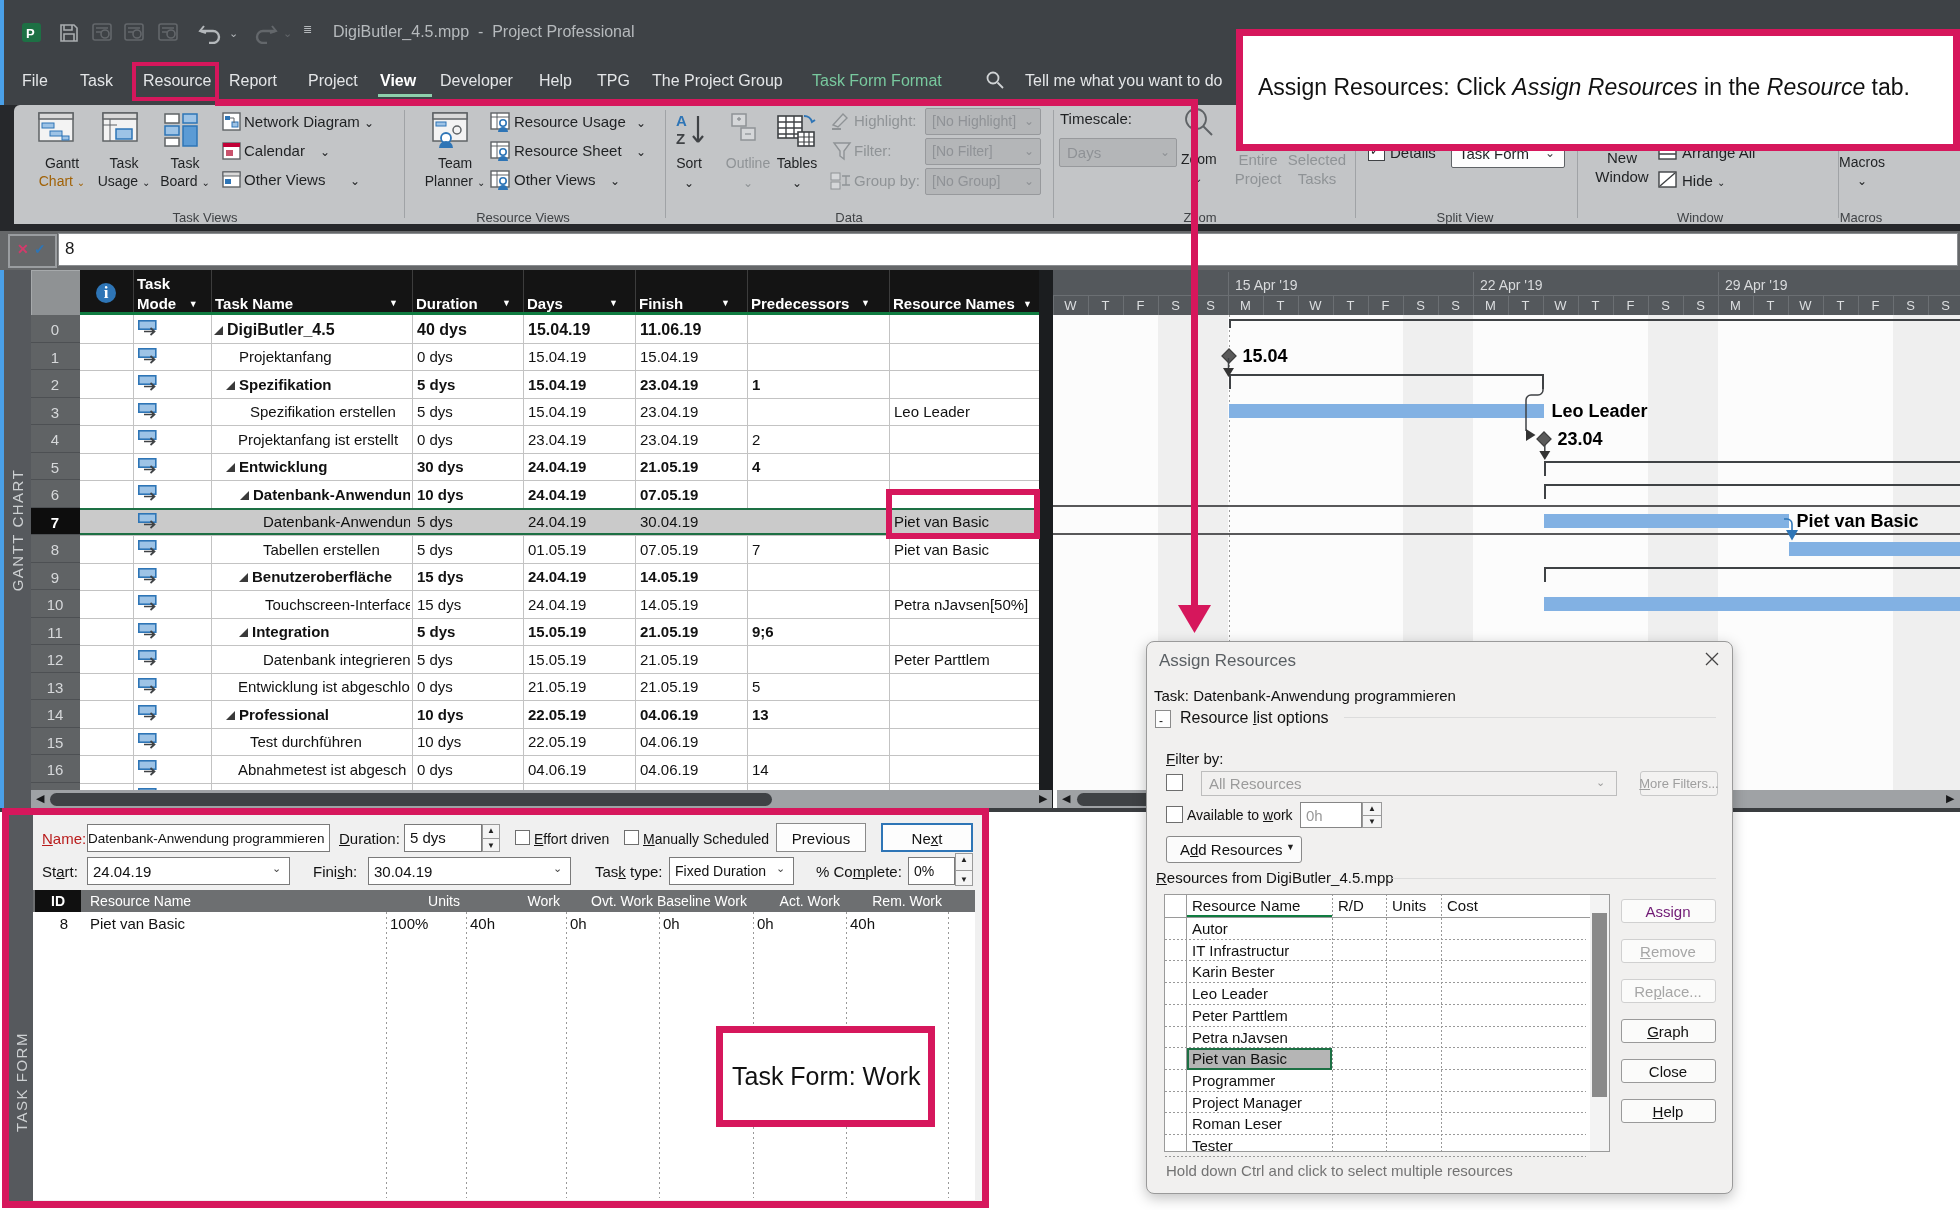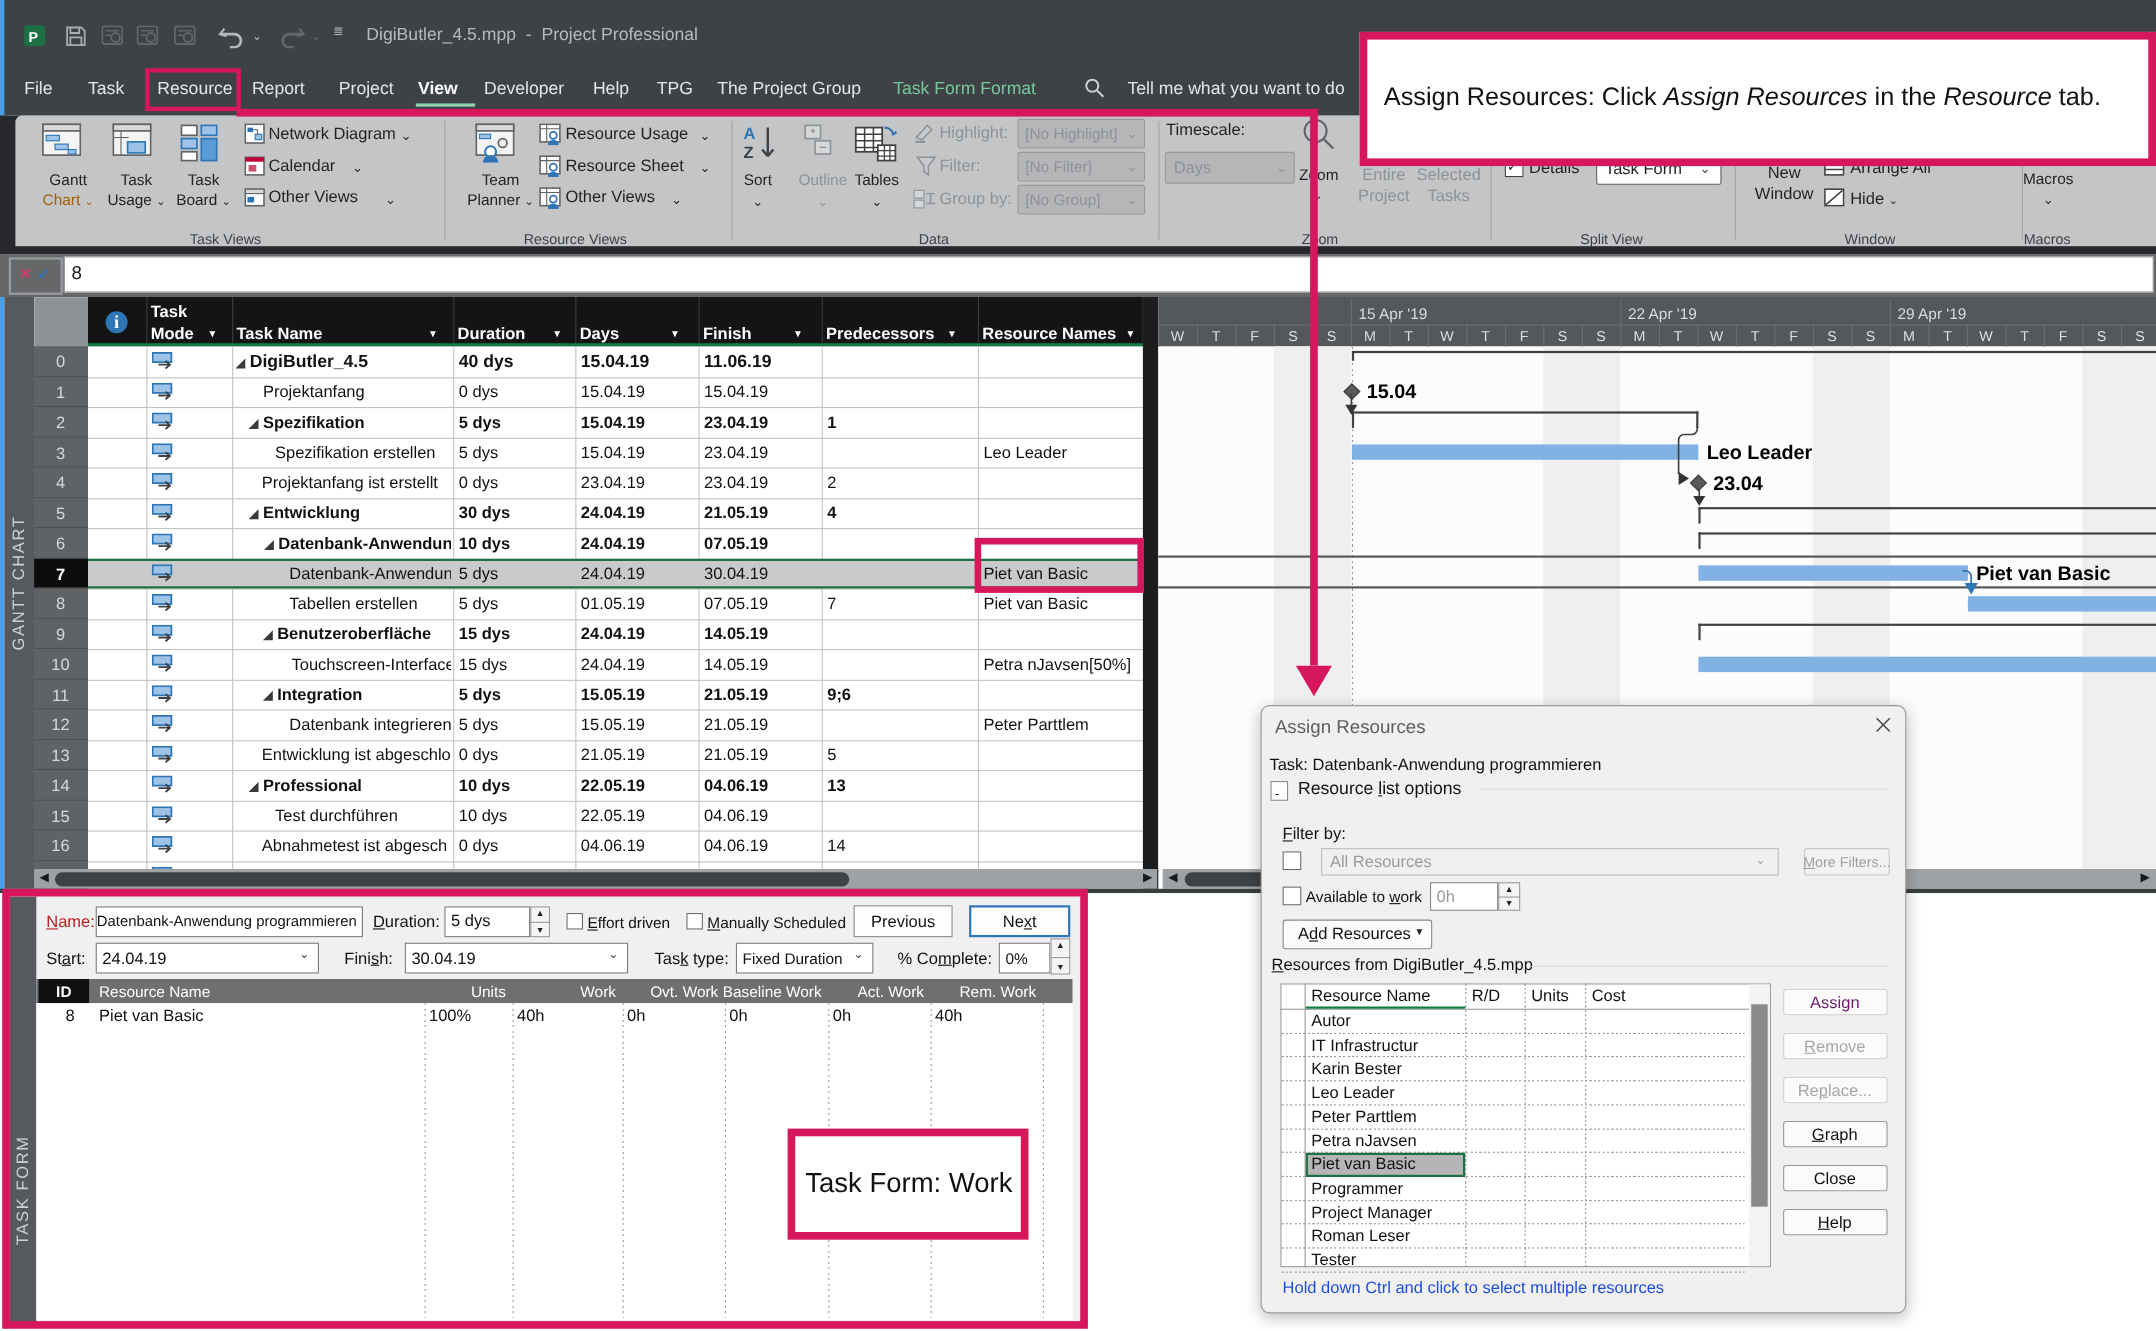--- a/index.html
+++ b/index.html
@@ -762,21 +762,21 @@
 <div class="ab" style="left:1621px;top:939px;width:95px;height:24px;background:#fbfbfa;border:1px solid #d0d0d0;border-radius:3px;box-sizing:border-box"></div>
 <div class="tx" style="left:1668px;top:944px;font-size:15px;color:#a6a6a6;transform:translateX(-50%)"><u>R</u>emove</div>
 <div class="ab" style="left:1621px;top:979px;width:95px;height:24px;background:#fbfbfa;border:1px solid #d0d0d0;border-radius:3px;box-sizing:border-box"></div>
 <div class="tx" style="left:1668px;top:984px;font-size:15px;color:#a6a6a6;transform:translateX(-50%)">Re<u>p</u>lace...</div>
 <div class="ab" style="left:1621px;top:1019px;width:95px;height:24px;background:#fbfbfa;border:1px solid #9a9a9a;border-radius:3px;box-sizing:border-box"></div>
 <div class="tx" style="left:1668px;top:1024px;font-size:15px;color:#111;transform:translateX(-50%)"><u>G</u>raph</div>
 <div class="ab" style="left:1621px;top:1059px;width:95px;height:24px;background:#fbfbfa;border:1px solid #9a9a9a;border-radius:3px;box-sizing:border-box"></div>
 <div class="tx" style="left:1668px;top:1064px;font-size:15px;color:#111;transform:translateX(-50%)">Close</div>
 <div class="ab" style="left:1621px;top:1099px;width:95px;height:24px;background:#fbfbfa;border:1px solid #9a9a9a;border-radius:3px;box-sizing:border-box"></div>
 <div class="tx" style="left:1668px;top:1104px;font-size:15px;color:#111;transform:translateX(-50%)"><u>H</u>elp</div>
-<div class="tx" style="left:1166px;top:1163px;font-size:15px;color:#1d4ed8">Hold down Ctrl and click to select multiple resources</div>
+<div class="tx" style="left:1166px;top:1163px;font-size:15px;color:#737373">Hold down Ctrl and click to select multiple resources</div>
 <div class="ab" style="left:132px;top:62px;width:87px;height:39px;border:4px solid #d6175c;box-sizing:border-box"></div>
 <div class="ab" style="left:215px;top:99px;width:983px;height:7px;background:#d6175c"></div>
 <div class="ab" style="left:1191px;top:99px;width:7px;height:506px;background:#d6175c"></div>
 <svg class="ab" style="left:1178px;top:605px" width="33" height="28" viewBox="0 0 33 28">
     <path d="M0 0 h33 l-16.5 28 z" fill="#d6175c"></path>
   </svg>
 <div class="ab" style="left:1236px;top:29px;width:724px;height:122px;background:#fff;border:7px solid #d6175c;box-sizing:border-box"></div>
 <div class="tx" style="left:1258px;top:76px;font-size:23px;color:#111">Assign Resources: Click <i>Assign Resources</i> in the <i>Resource</i> tab.</div>
 <div class="ab" style="left:886px;top:489px;width:154px;height:50px;border:6px solid #d6175c;box-sizing:border-box"></div>
 </body></html>

